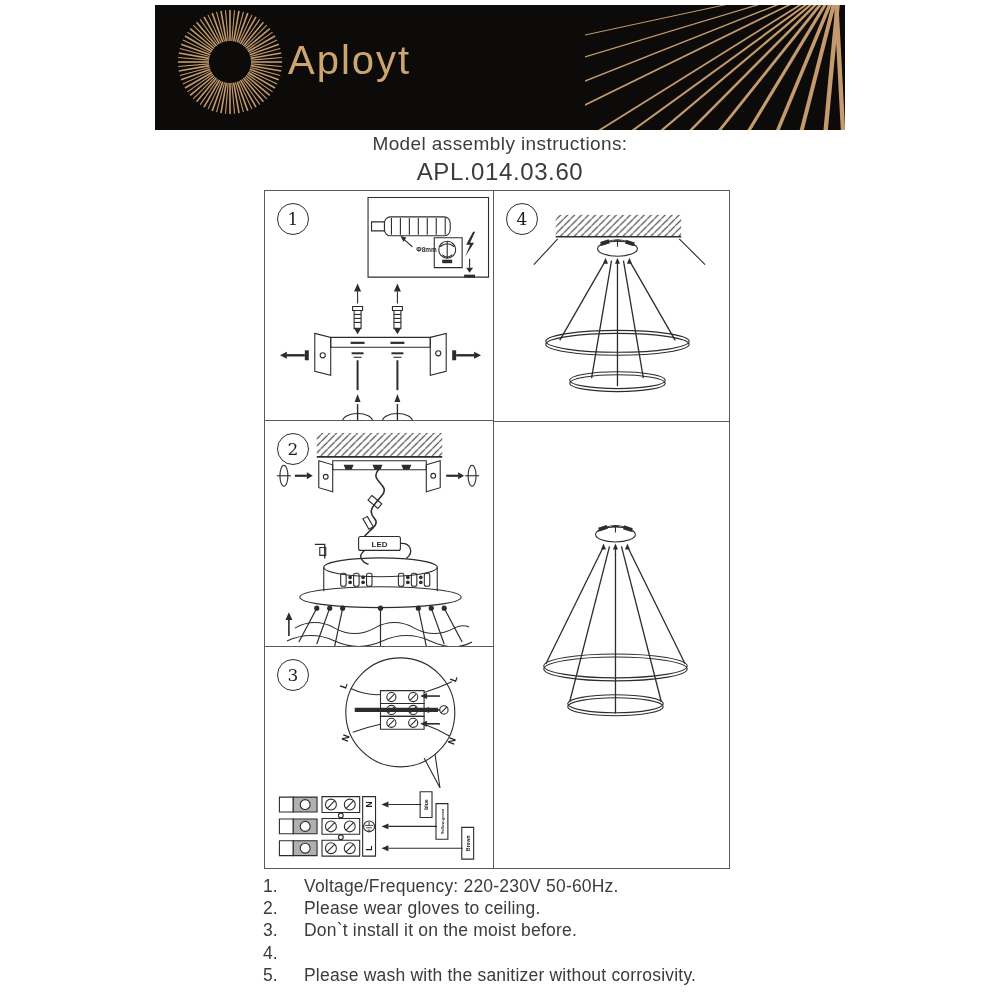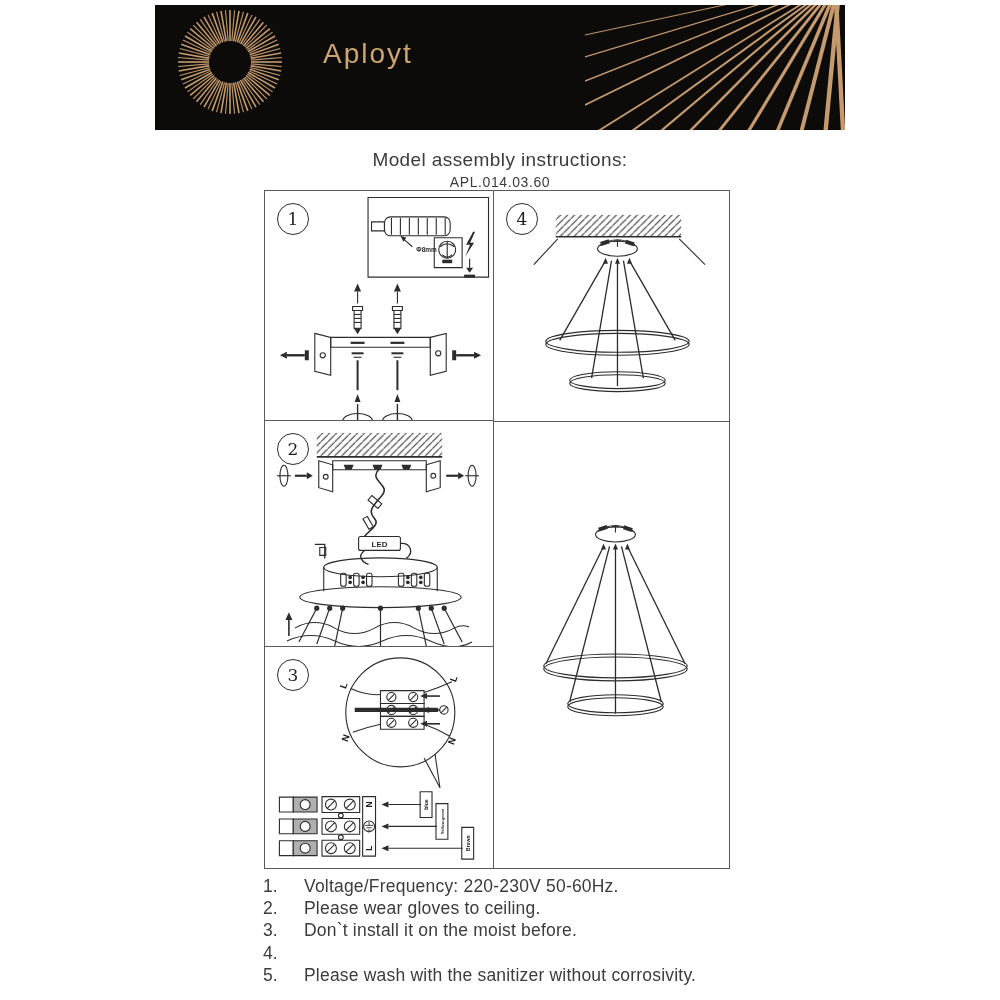--- a/index.html
+++ b/index.html
@@ -8,27 +8,27 @@
     font-family:"Liberation Sans", sans-serif; overflow:hidden;
   }
   
   .banner {
     position:absolute; left:155px; top:5px; width:690px; height:125px;
     background:#0c0b09; overflow:hidden;
   }
   .sunburst { position:absolute; left:20px; top:2px; width:110px; height:110px; }
   .brand {
     position:absolute; left:133px; top:33px;
-    font-size:28px; font-weight:400; color:#cda571; letter-spacing:2px;margin-left:35px;
+    font-size:40px; font-weight:400; color:#cda571; letter-spacing:2px;
   }
   .fan { position:absolute; right:0; top:0; width:260px; height:125px; }
   
-  .titles { position:absolute; left:0; top:133px; width:1000px; text-align:center; color:#3c3c3c;margin-top:16px; }
+  .titles { position:absolute; left:0; top:133px; width:1000px; text-align:center; color:#3c3c3c; }
   .t1 { font-size:19px; letter-spacing:.4px; }
-  .t2 { font-size:14px; margin-top:3px; letter-spacing:.6px; }
+  .t2 { font-size:24px; margin-top:3px; letter-spacing:.6px; }
   
   .grid {
     position:absolute; left:264px; top:190px; width:466px; height:679px;
     border:1px solid #5a5a5a; display:flex; box-sizing:border-box; background:#fff;
   }
   .col { display:flex; flex-direction:column; box-sizing:border-box; }
   .col-left  { width:229px; border-right:1px solid #5a5a5a; }
   .col-right { flex:1; }
   .cell { position:relative; box-sizing:border-box; }
   .cell-s1 { height:230px; border-bottom:1px solid #5a5a5a; }

